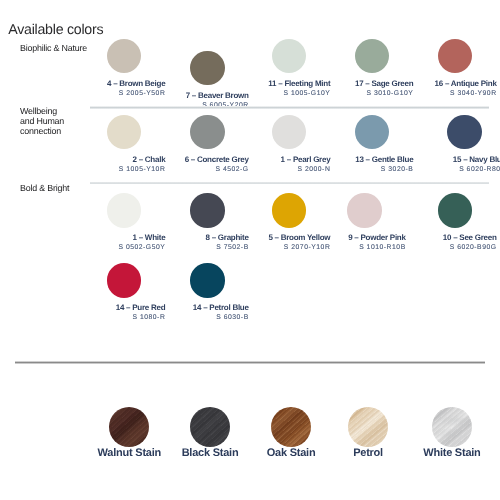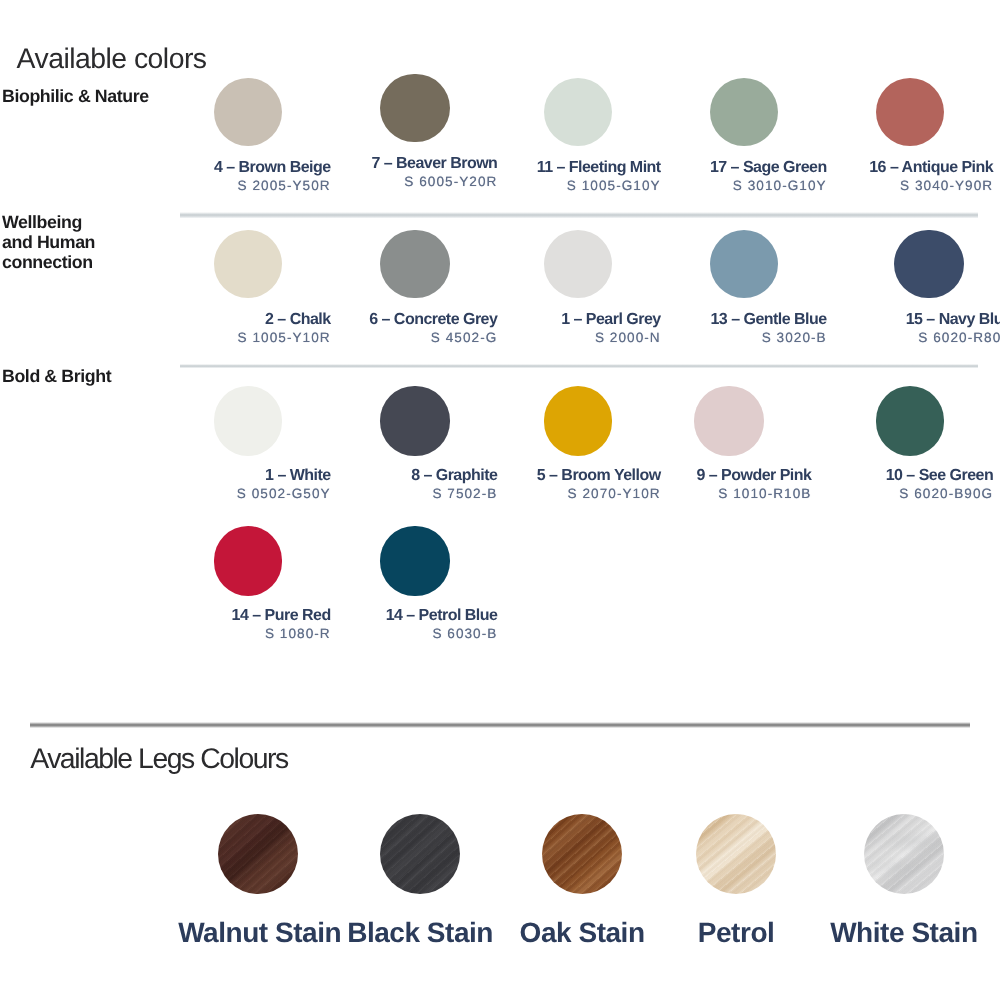--- a/index.html
+++ b/index.html
@@ -21,42 +21,42 @@
   }
   #title-colors{left:8.3px;top:23.0px;letter-spacing:-0.26px;}
   #title-legs{left:15.1px;top:373.0px;letter-spacing:-0.73px;}
 
   .rule{position:absolute;height:2.6px;
         background:linear-gradient(to bottom,#ffffff 0%,#8a8a8a 40%,#8a8a8a 62%,#fbfbfb 100%);}
   #rule-legs{left:15.1px;top:361.2px;width:470.2px;}
 
   
   .cat-label{
-    position:absolute;left:1px;font-size:8.9px;font-weight:700;
+    position:absolute;left:20px;font-size:8.9px;font-weight:400;
     color:#1c1c1e;line-height:10.2px;letter-spacing:-0.2px;white-space:nowrap;
   }
   .cat-label span{display:block;}
 
   .row-rule{position:absolute;left:90.2px;width:398.4px;height:2.4px;
             background:linear-gradient(to bottom,#ffffff 0%,#cdd3d6 42%,#cdd3d6 62%,#f4f6f7 100%);}
 
   .sw{position:absolute;width:82.7px;text-align:right;}
   .sw .dot{width:34.4px;height:34.4px;border-radius:50%;margin:0 auto;display:block;}
   .sw .n1{font-size:8.0px;font-weight:700;color:#2f3f5e;letter-spacing:-0.26px;
           margin-top:6.7px;line-height:8px;white-space:nowrap;}
   .sw .n2{font-size:6.8px;font-weight:400;color:#5f6d88;letter-spacing:0.52px;
           margin-top:2.8px;line-height:6.8px;white-space:nowrap;text-indent:0.52px;
           text-shadow:0 0 .35px rgba(95,109,136,.75);}
 
   
   .leg{position:absolute;width:80.5px;text-align:center;}
   .leg .dot{width:40px;height:40px;border-radius:50%;margin:0 auto;display:block;
             overflow:hidden;position:relative;}
-  .leg .nm{font-size:14px;font-weight:700;color:#2c3c5b;letter-spacing:-0.23px;
-           margin-top:15px;line-height:8.45px;white-space:nowrap;}
+  .leg .nm{font-size:11px;font-weight:700;color:#2c3c5b;letter-spacing:-0.23px;
+           margin-top:2px;line-height:8.45px;white-space:nowrap;}
 
   
   .grain-0{                                   
     background-color:#4d2b22;
     background-image:
       linear-gradient(-42deg, rgba(0,0,0,0) 38%, rgba(26,10,7,.24) 49%,
                       rgba(26,10,7,.09) 55%, rgba(0,0,0,0) 64%),
       repeating-linear-gradient(-42deg,
         rgba(255,214,190,.055) 0px, rgba(255,214,190,.00) 1.1px,
         rgba(0,0,0,.00) 1.6px, rgba(0,0,0,.07) 2.6px,
@@ -159,21 +159,21 @@
 
     <div class="cat-label" style="top:183.00px">
       <span>Bold &amp; Bright</span>
     </div>
 
     <div class="sw" style="left:82.65px;top:39.10px">
       <span class="dot" style="background-color: rgb(201, 192, 180);"></span>
       <div class="n1">4 – Brown Beige</div>
       <div class="n2">S 2005-Y50R</div>
     </div>
-    <div class="sw" style="left:166.00px;top:37px">
+    <div class="sw" style="left:166.00px;top:51px">
       <span class="dot" style="background-color: rgb(117, 108, 92);"></span>
       <div class="n1">7 – Beaver Brown</div>
       <div class="n2">S 6005-Y20R</div>
     </div>
     <div class="sw" style="left:247.65px;top:39.10px">
       <span class="dot" style="background-color: rgb(214, 223, 215);"></span>
       <div class="n1">11 – Fleeting Mint</div>
       <div class="n2">S 1005-G10Y</div>
     </div>
     <div class="sw" style="left:330.65px;top:39.10px">
@@ -247,21 +247,20 @@
       <div class="n2">S 1080-R</div>
     </div>
     <div class="sw" style="left:166.00px;top:263.30px">
       <span class="dot" style="background-color: rgb(7, 69, 94);"></span>
       <div class="n1">14 – Petrol Blue</div>
       <div class="n2">S 6030-B</div>
     </div>
   </div>
 
   <div class="rule" id="rule-legs"></div>
-  <div class="page-title" id="title-legs">Available Legs Colours</div>
 
   <div id="legs-area">
     <div class="leg" style="left:89.10px;top:406.80px">
       <span class="dot grain-0"></span>
       <div class="nm">Walnut Stain</div>
     </div>
     <div class="leg" style="left:169.80px;top:406.80px">
       <span class="dot grain-1"></span>
       <div class="nm">Black Stain</div>
     </div>

